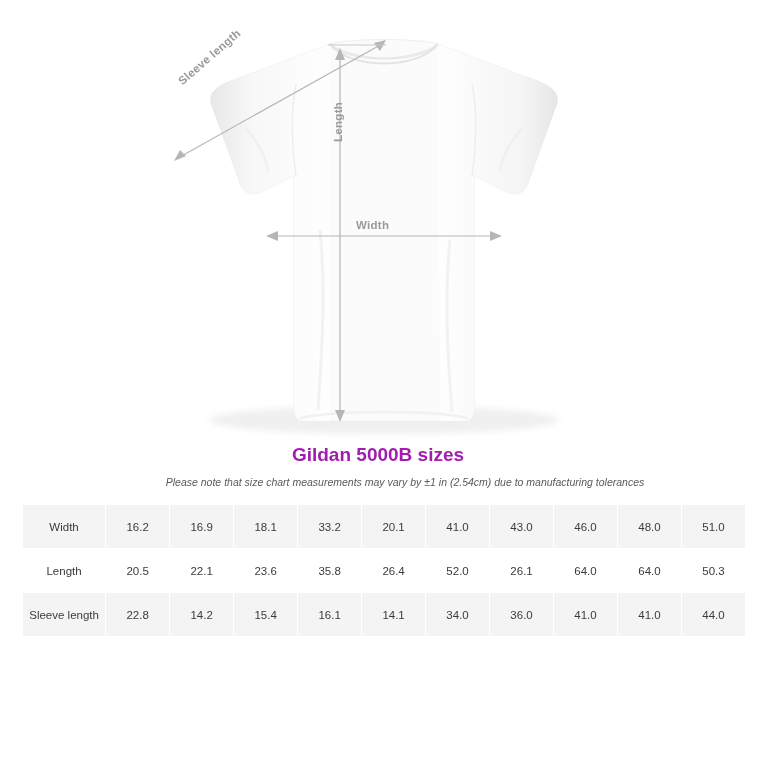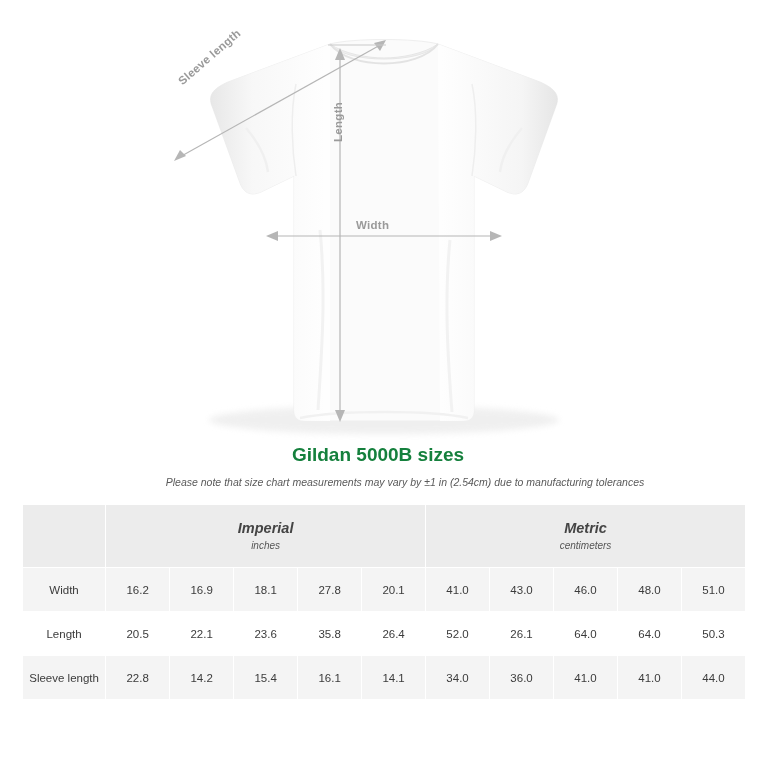--- a/index.html
+++ b/index.html
@@ -57,21 +57,21 @@
     top: 78px;
     transform: rotate(-41deg);
     transform-origin: left top;
   }
 
   
   .title {
     text-align: center;
     font-size: 19px;
     font-weight: bold;
-    color: #15803d;
+    color: #a21caf;
     margin: 4px 12px 0 0;
   }
   .note {
     text-align: center;
     font-size: 10.5px;
     font-style: italic;
     color: #5a5a5a;
     margin: 10px 0 0 0;
     padding-left: 42px;
   }
@@ -230,39 +230,28 @@
           <col class="col-data">
           <col class="col-data">
           <col class="col-data">
         <col class="col-data">
           <col class="col-data">
           <col class="col-data">
           <col class="col-data">
           <col class="col-data">
       </colgroup>
       <tbody>
-        <tr>
-          <td class="unit-cell"></td>
-          <td class="unit-cell" colspan="5">
-            <div class="unit-name">Imperial</div>
-            <div class="unit-sub">inches</div>
-          </td>
-          <td class="unit-cell" colspan="5">
-            <div class="unit-name">Metric</div>
-            <div class="unit-sub">centimeters</div>
-          </td>
-        </tr>
 
 
         <tr class="row-shaded">
           <td class="rowlabel">Width</td>
           <td>16.2</td>
           <td>16.9</td>
           <td>18.1</td>
-          <td>27.8</td>
+          <td>33.2</td>
           <td>20.1</td>
           <td>41.0</td>
           <td>43.0</td>
           <td>46.0</td>
           <td>48.0</td>
           <td>51.0</td>
         </tr>
 
         <tr class="row-plain">
           <td class="rowlabel">Length</td>

